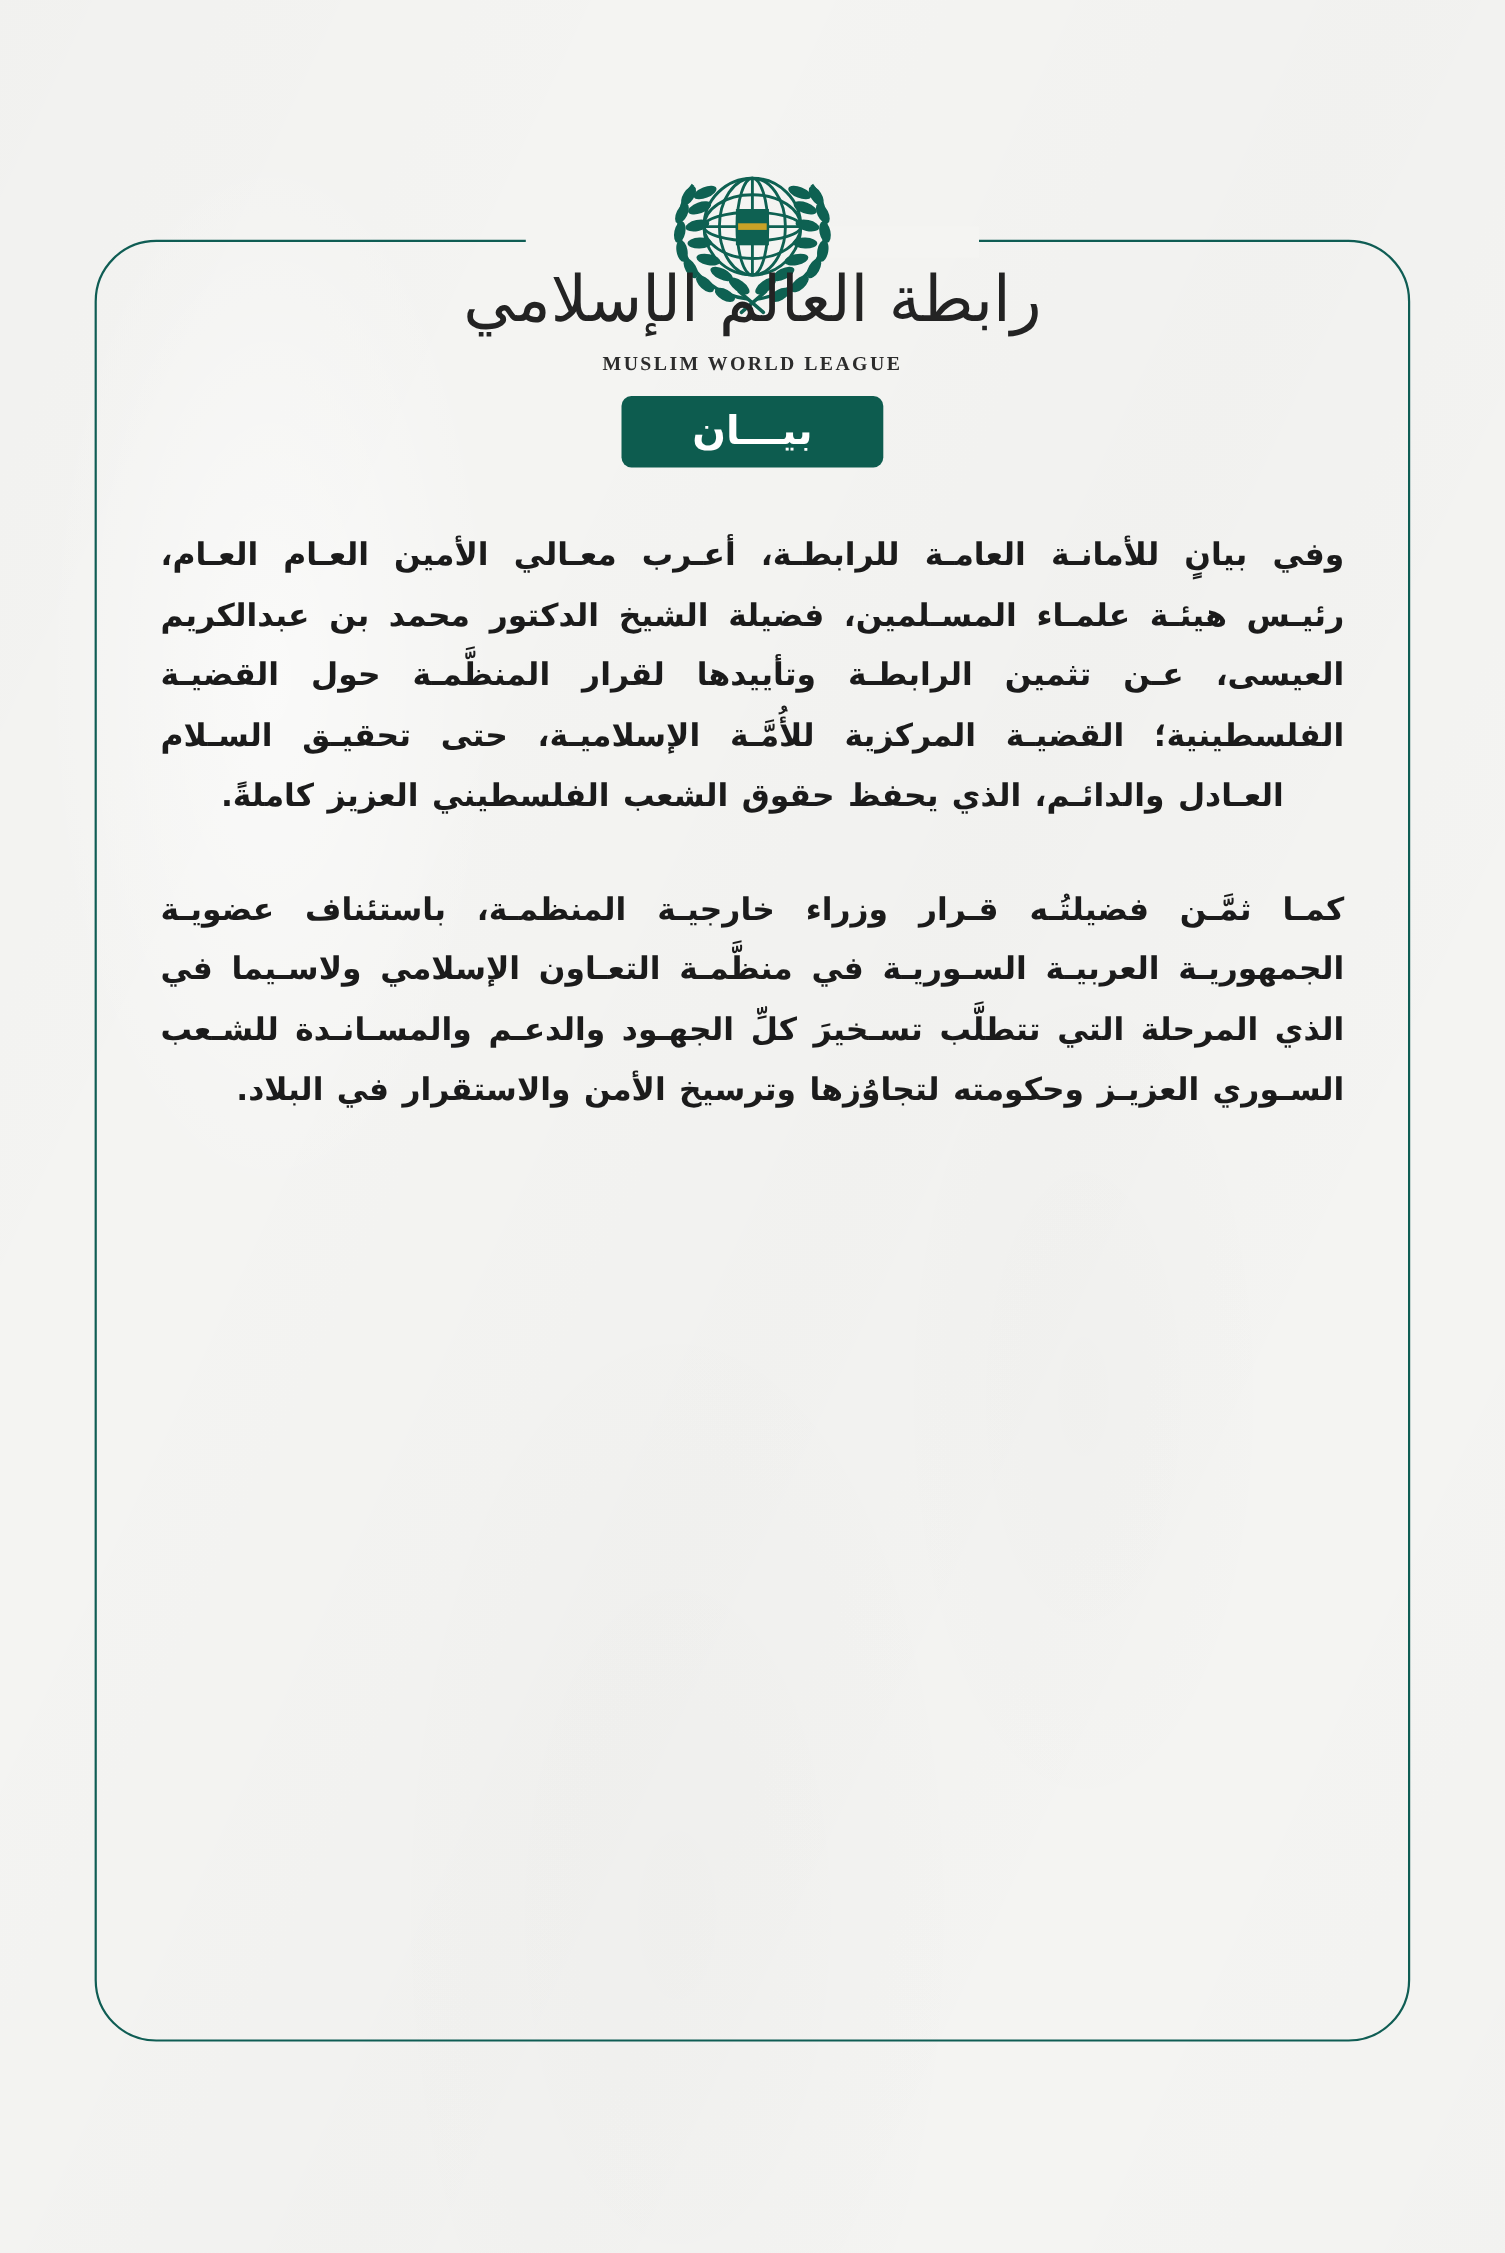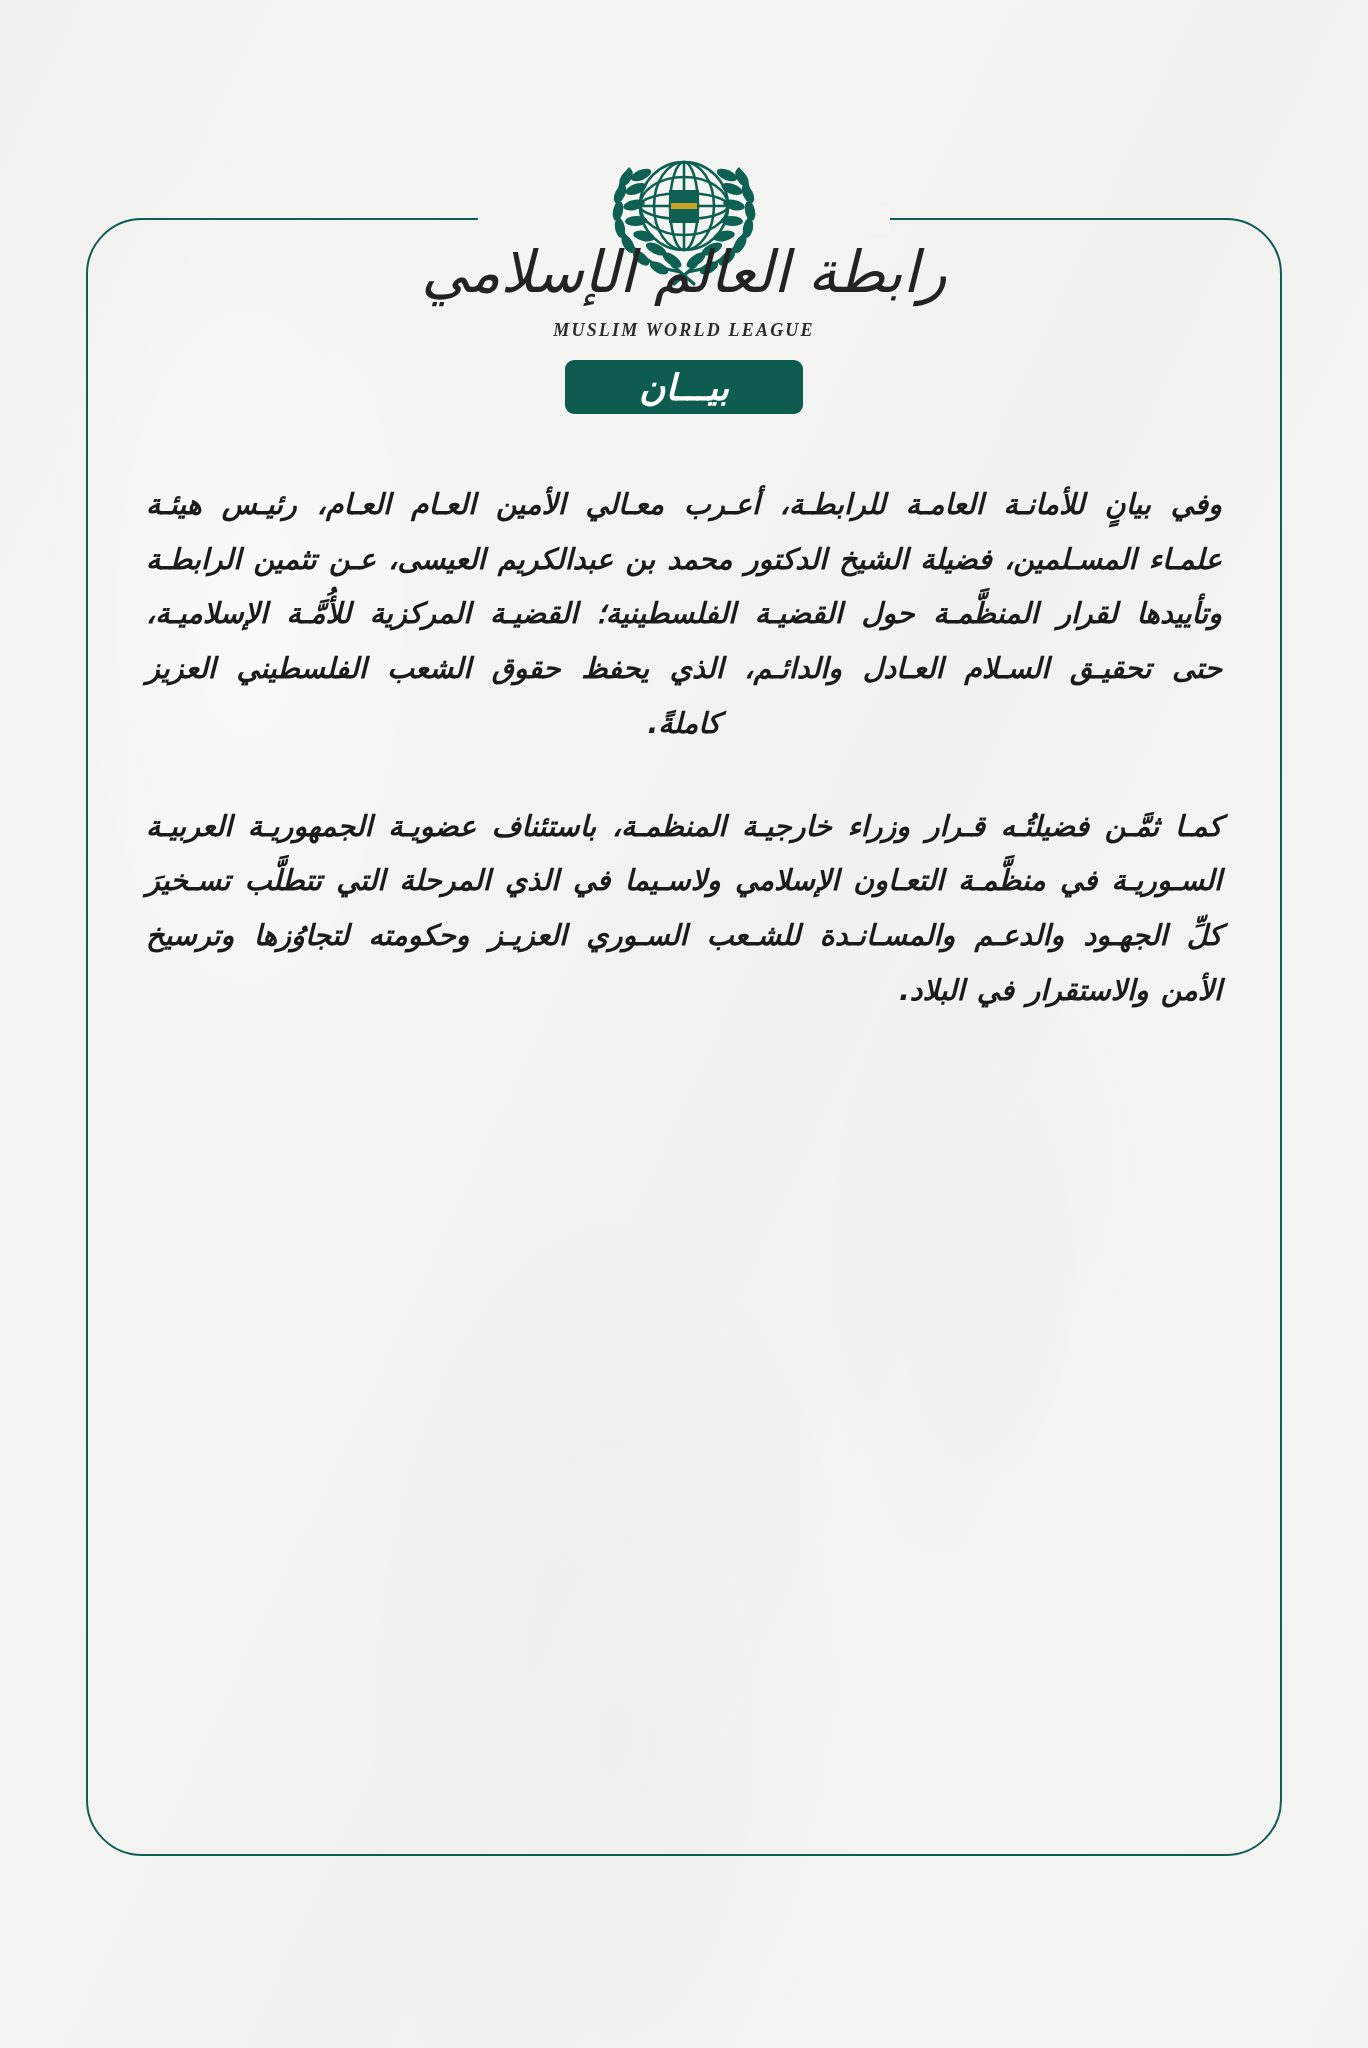--- a/index.html
+++ b/index.html
@@ -26,21 +26,20 @@
       radial-gradient(ellipse 260px 600px at 72% 62%, rgba(0,0,0,0.012), rgba(0,0,0,0) 72%),
       radial-gradient(ellipse 420px 900px at 45% 85%, rgba(0,0,0,0.010), rgba(0,0,0,0) 70%),
       linear-gradient(115deg, rgba(0,0,0,0.010) 0%, rgba(255,255,255,0.0) 28%, rgba(0,0,0,0.012) 55%, rgba(255,255,255,0) 78%, rgba(0,0,0,0.008) 100%);
     z-index: 0;
   }
 
   .page {
     position: absolute;
     inset: 0;
     z-index: 2;
-    font-style: italic;
   }
 
   
   .frame {
     position: absolute;
     left: 86px;
     top: 218px;
     width: 1196px;
     height: 1638px;
     border: 2px solid #0f5d54;
@@ -107,21 +106,21 @@
     color: #2c2c2c;
     direction: ltr;
   }
 
   .badge {
     position: absolute;
     left: 50%;
     top: 360px;
     transform: translateX(-50%);
     width: 238px;
-    height: 54px;
+    height: 65px;
     background: #0d5c4f;
     border-radius: 9px;
     display: flex;
     align-items: center;
     justify-content: center;
     color: #ffffff;
     font-family: "DejaVu Sans", sans-serif;
     font-size: 36px;
     font-weight: bold;
     letter-spacing: 1px;

